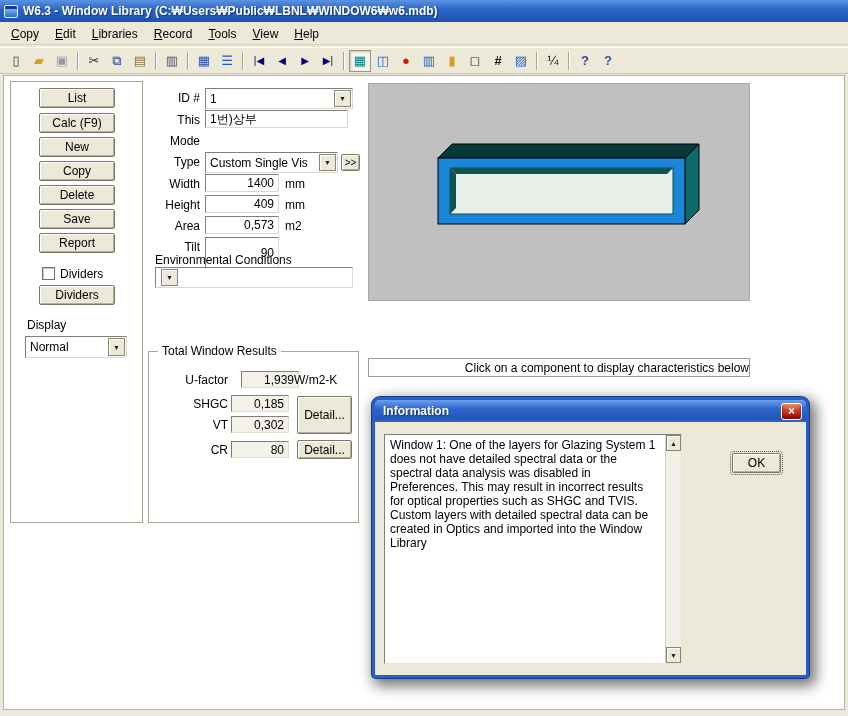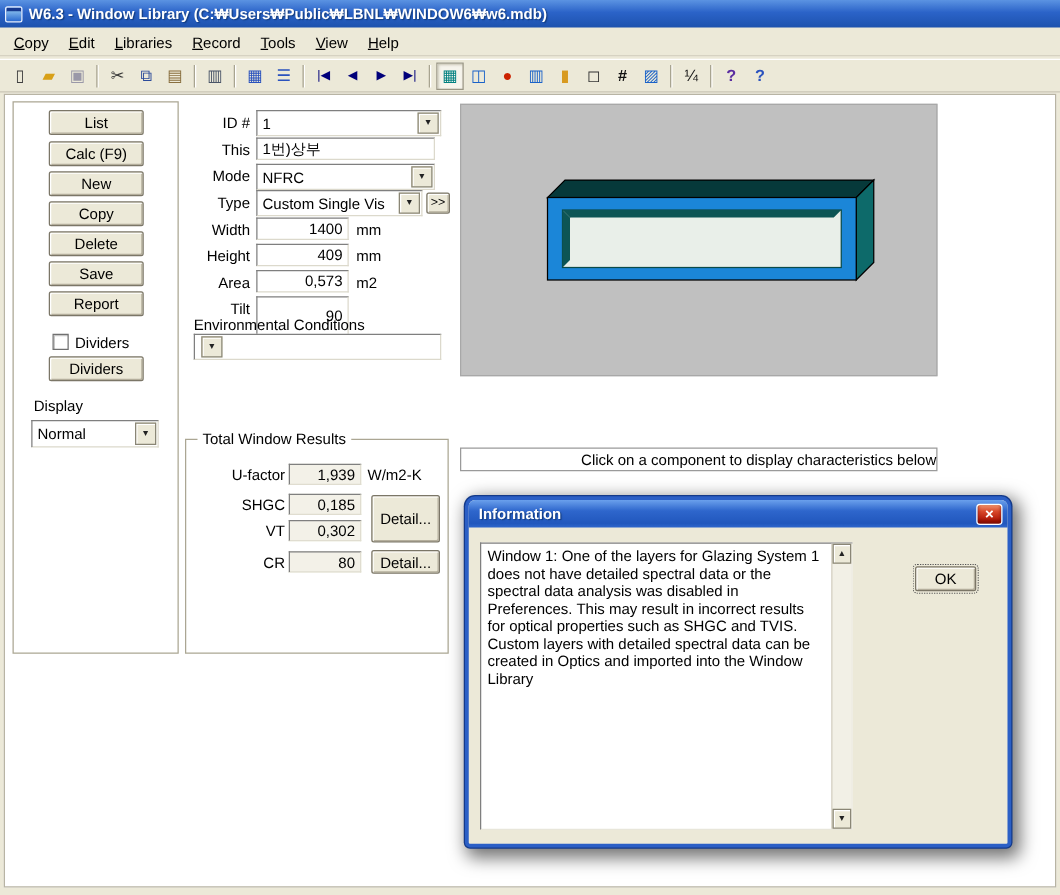--- a/index.html
+++ b/index.html
@@ -179,24 +179,20 @@
     <span class="cval">1</span>
     <span class="carrow">▼</span>
   </div>
 
   <span class="flabel" style="left:150px;top:113px;width:50px">This</span>
   <div class="field" style="left:205px;top:110px;width:143px;height:18px">
     <span>1번)상부</span>
   </div>
 
   <span class="flabel" style="left:150px;top:134px;width:50px">Mode</span>
-  <div class="combo" style="left:205px;top:131px;width:143px;height:21px">
-    <span class="cval">NFRC</span>
-    <span class="carrow">▼</span>
-  </div>
 
   <span class="flabel" style="left:150px;top:155px;width:50px">Type</span>
   <div class="combo" style="left:205px;top:152px;width:133px;height:21px">
     <span class="cval">Custom Single Vis</span>
     <span class="carrow">▼</span>
   </div>
   <button class="btn" style="position:absolute;left:341px;top:154px;width:19px;height:17px;font-size:10px">&gt;&gt;</button>
 
   <span class="flabel" style="left:150px;top:177px;width:50px">Width</span>
   <div class="field num" style="left:205px;top:174px;width:74px;height:18px">
@@ -234,21 +230,21 @@
       <rect x="81" y="84" width="223" height="46" fill="#e9efe9" stroke="#0a4a4a" stroke-width="1"></rect>
       <polygon points="81,84 304,84 298,90 87,90" fill="#0d5555"></polygon>
       <polygon points="81,84 87,90 87,124 81,130" fill="#0d5555"></polygon>
     </svg>
   </div>
 
   <div class="group" style="left:148px;top:351px;width:211px;height:172px"></div>
   <span class="group-title" style="left:158px;top:344px">Total Window Results</span>
 
   <span class="flabel" style="left:152px;top:373px;width:76px">U-factor</span>
-  <div class="rval" style="left:231px;top:371px;width:58px;height:17px">
+  <div class="rval" style="left:241px;top:371px;width:58px;height:17px">
     <span>1,939</span>
   </div>
   <span class="flabel" style="left:294px;top:373px;text-align:left">W/m2-K</span>
 
   <span class="flabel" style="left:152px;top:397px;width:76px">SHGC</span>
   <div class="rval" style="left:231px;top:395px;width:58px;height:17px">
     <span>0,185</span>
   </div>
 
   <span class="flabel" style="left:152px;top:418px;width:76px">VT</span>

